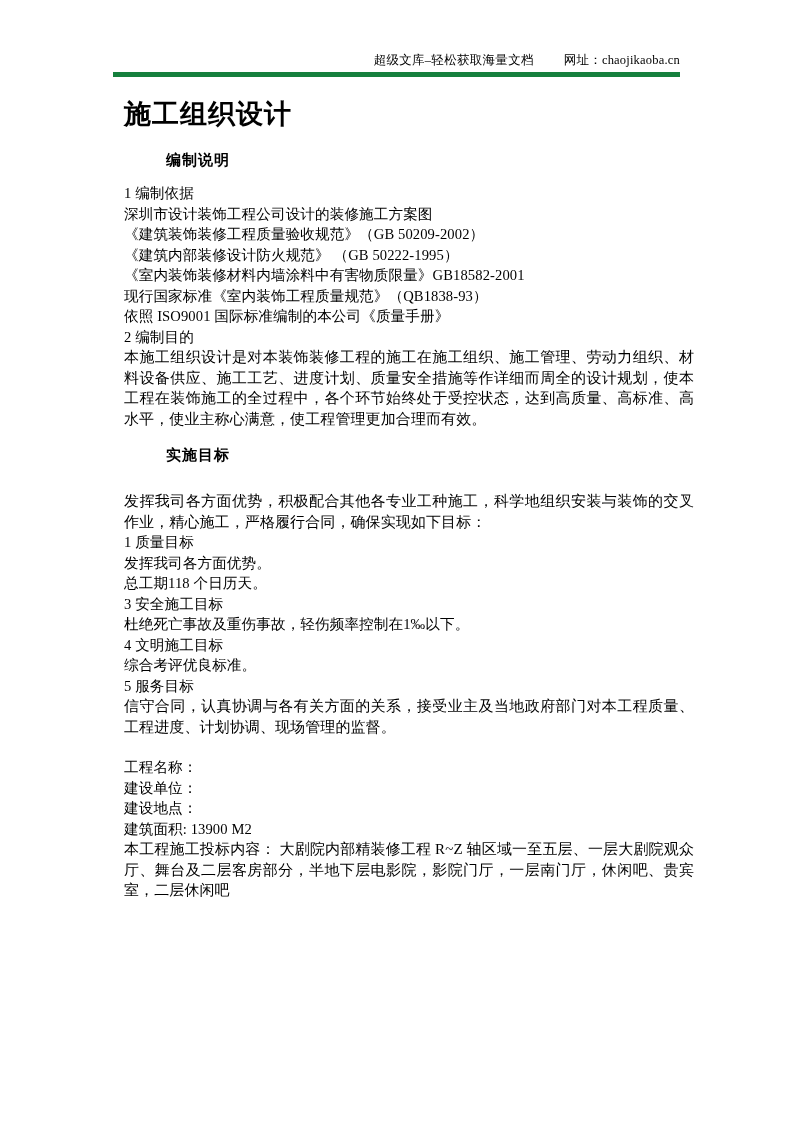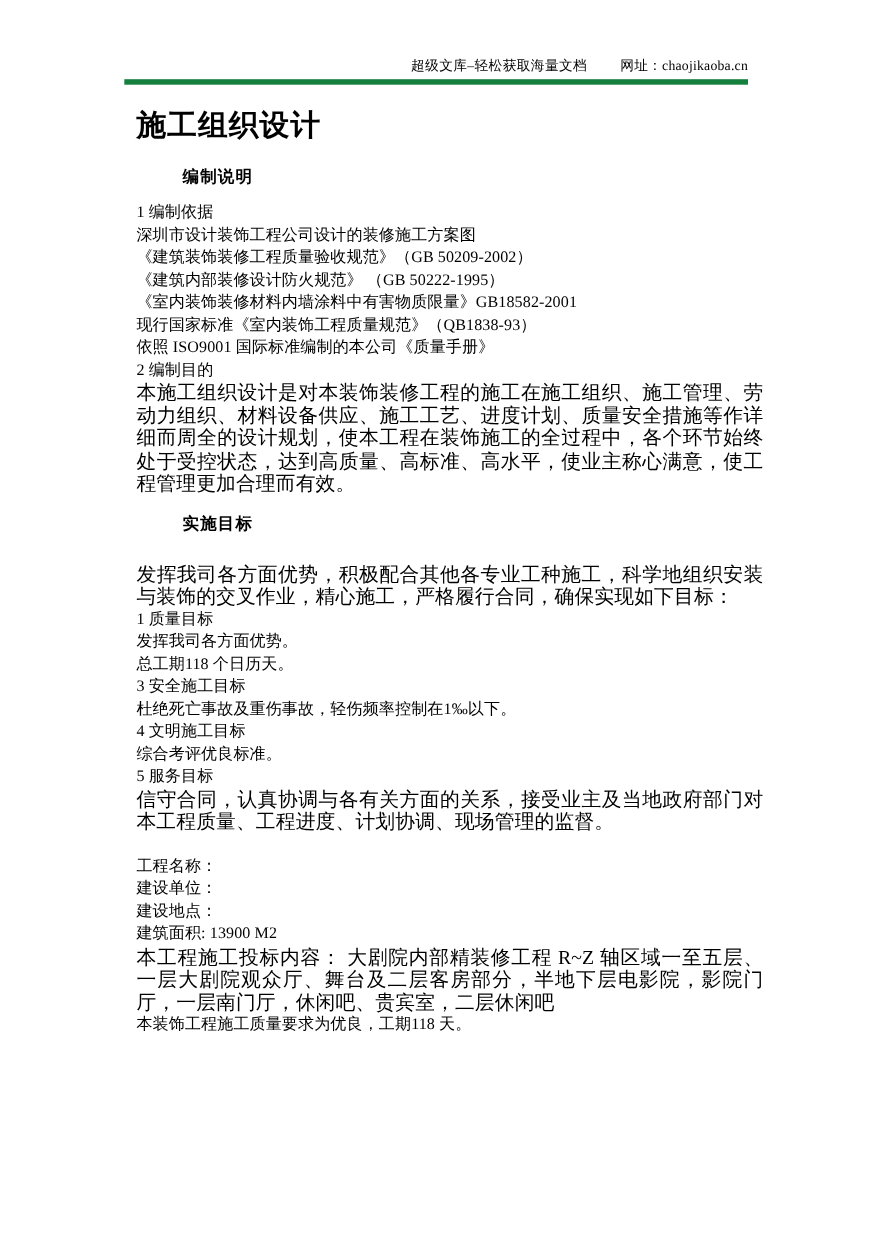--- a/index.html
+++ b/index.html
@@ -76,21 +76,21 @@
   }
   p.body-line {
     font-size: 14.6px;
     line-height: 20.5px;
     margin: 0;
     padding: 0;
     text-align: justify;
     letter-spacing: 0.1px;
   }
   p.body-para {
-    font-size: 18px;
+    font-size: 15px;
     line-height: 20.5px;
     margin: 0;
     padding: 0;
     text-align: justify;
     letter-spacing: 0.1px;
     font-family: Liberation Serif, serif;
   }
   .blank-line {
     height: 20px;
   }
@@ -136,16 +136,15 @@
     <p class="body-line">综合考评优良标准。</p>
     <p class="body-line">5  服务目标</p>
     <p class="body-para">信守合同，认真协调与各有关方面的关系，接受业主及当地政府部门对本工程质量、工程进度、计划协调、现场管理的监督。</p>
 
     <div class="blank-line"></div>
     <p class="body-line">工程名称：</p>
     <p class="body-line">建设单位：</p>
     <p class="body-line">建设地点：</p>
     <p class="body-line">建筑面积: 13900 M2</p>
     <p class="body-para">本工程施工投标内容：   大剧院内部精装修工程 R~Z  轴区域一至五层、一层大剧院观众厅、舞台及二层客房部分，半地下层电影院，影院门厅，一层南门厅，休闲吧、贵宾室，二层休闲吧</p>
-    <p class="body-line">本装饰工程施工质量要求为优良，工期118 天。</p>
 
   </div>
 </div>
 
 </body></html>

